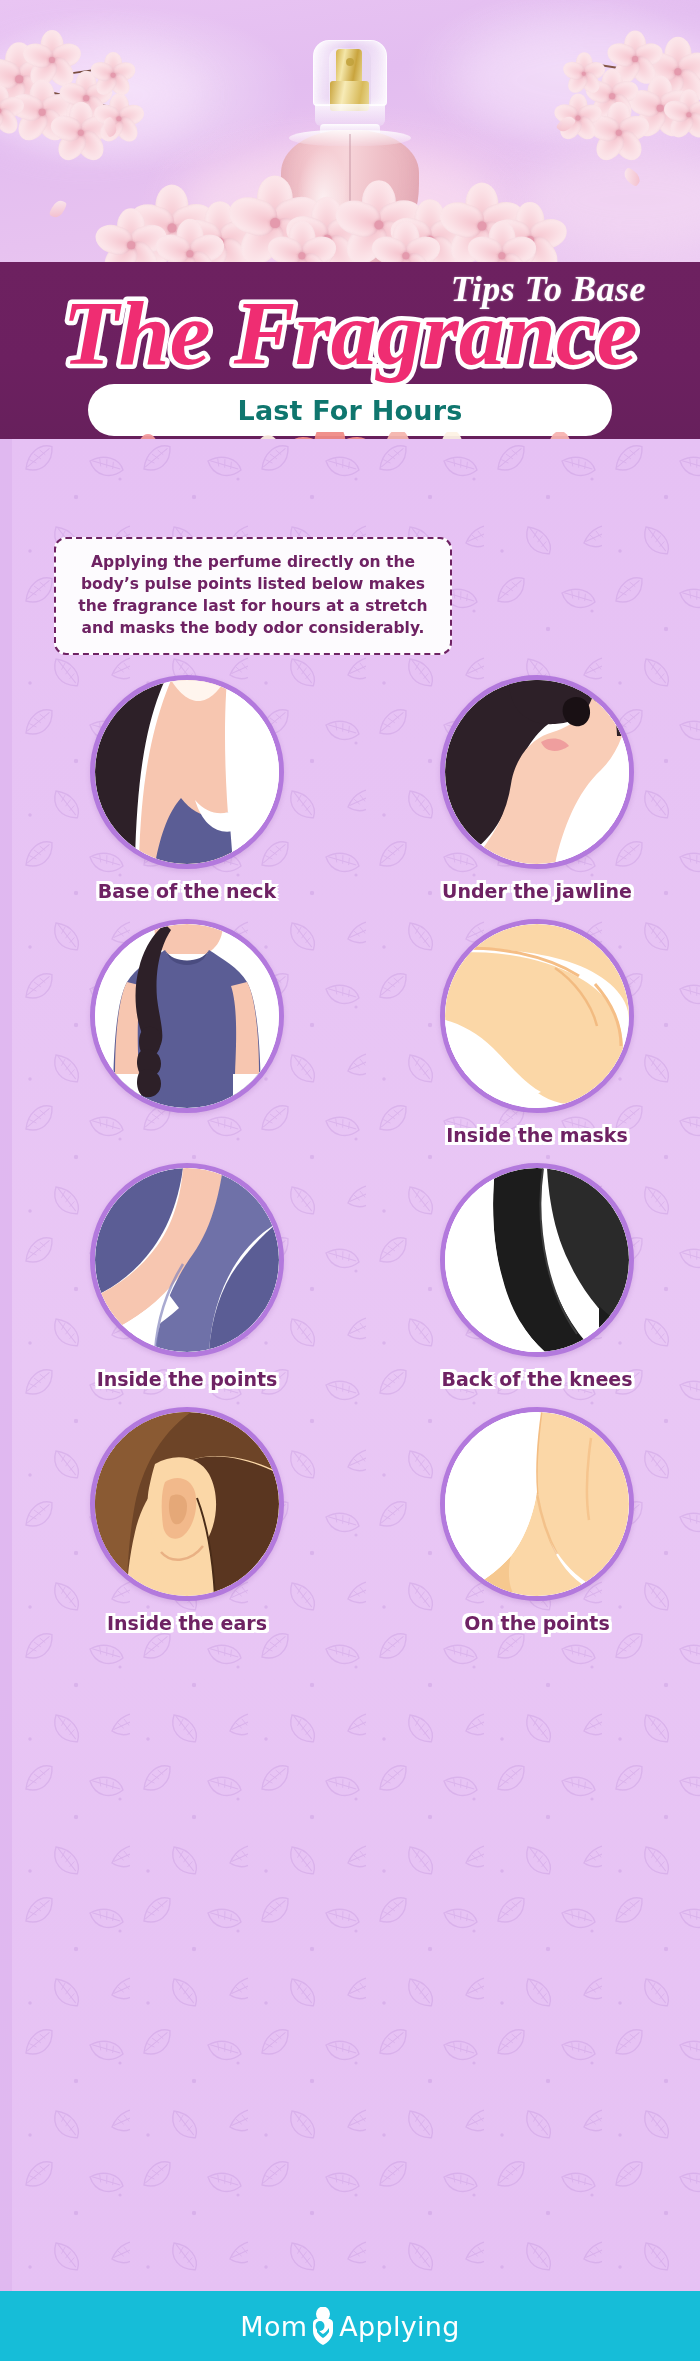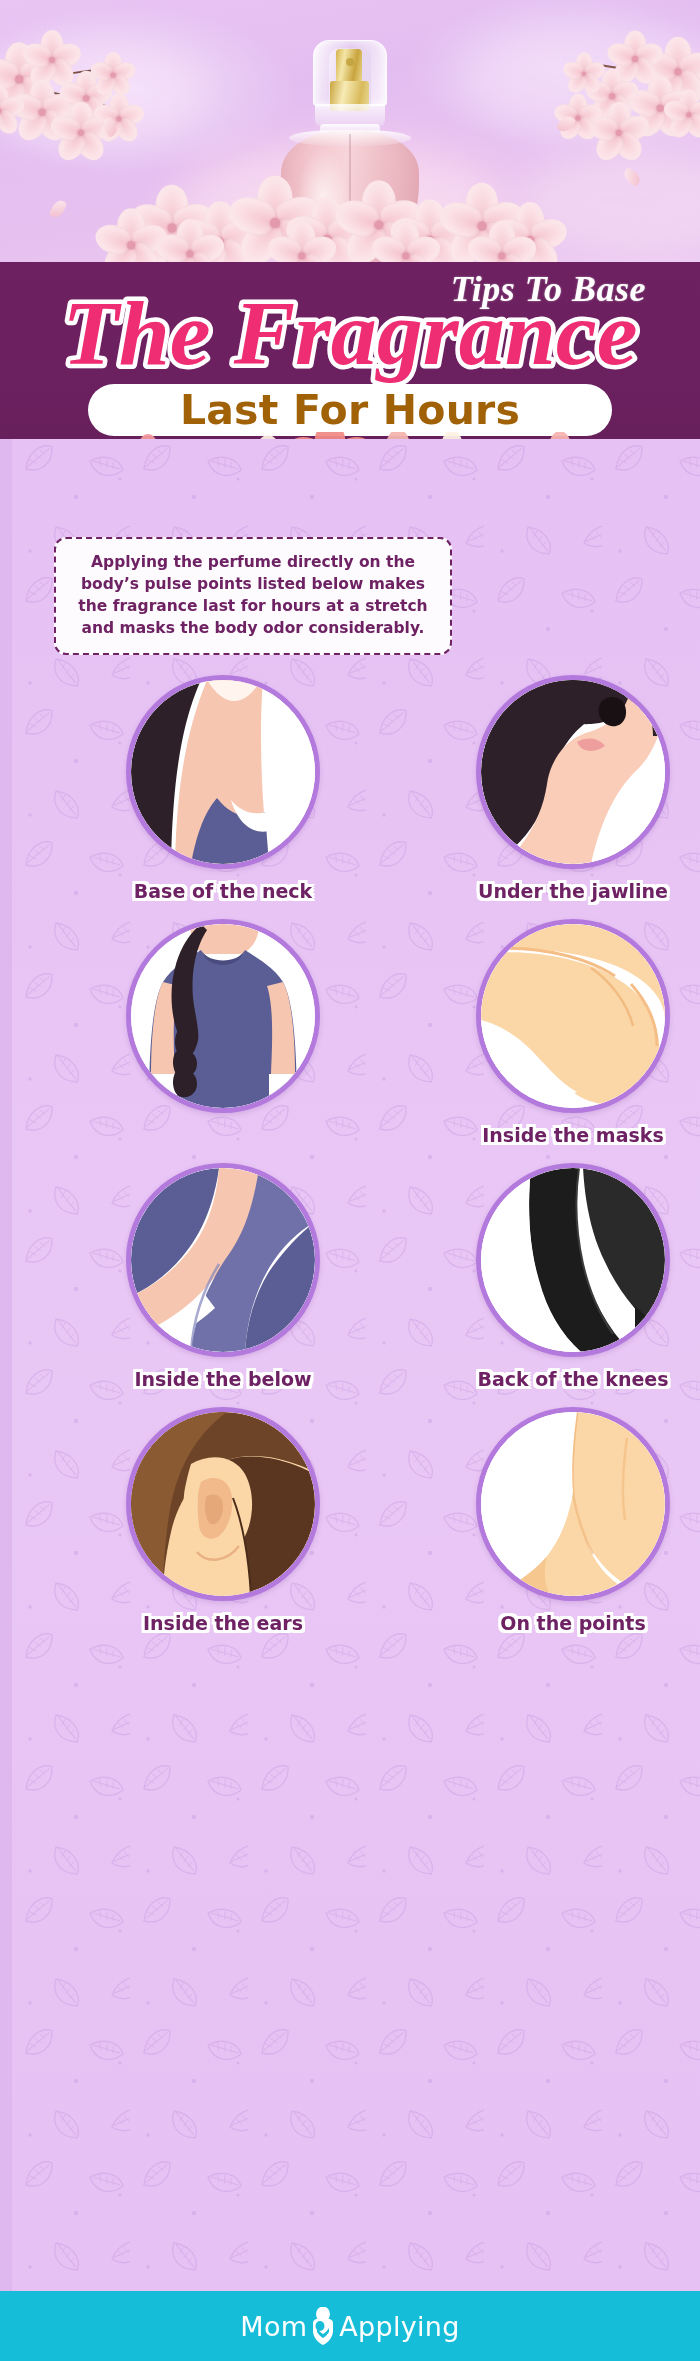--- a/index.html
+++ b/index.html
@@ -120,21 +120,21 @@
     text-shadow:0 0 2px rgba(255,255,255,.5);
     white-space:nowrap;
   }
   .subpill {
     position:absolute; left:88px; top:122px; width:524px; height:52px;
     background:#ffffff; border-radius:26px;
     display:flex; align-items:center; justify-content:center;
   }
   .subpill span {
     font-family:"DejaVu Sans", sans-serif;
-    font-weight:700; font-size:41px; color:#a16207; letter-spacing:.2px;
+    font-weight:700; font-size:27px; color:#0f766e; letter-spacing:.2px;
   }
 
   
   .flowerstrip {
     position:absolute; left:0; top:432px; width:700px; height:96px;
     overflow:hidden;
   }
 
   
   .body-area {
@@ -152,21 +152,21 @@
     padding:12px 16px 10px;
     text-align:center;
   }
   .intro-box p {
     font-family:"DejaVu Sans", sans-serif;
     font-size:15.5px; line-height:1.42; font-weight:700; color:#6e2263;
   }
 
   
   .grid { position:absolute; left:0; top:236px; width:700px; }
-  .cell { position:absolute; width:350px;margin-left:36px; }
+  .cell { position:absolute; width:350px; }
   .circle {
     position:relative; width:194px; height:194px; margin:0 auto;
     border-radius:50%; overflow:hidden;
     border:5px solid #b379dd;
     background:#ffffff;
     box-shadow:0 2px 5px rgba(120,60,150,.18);
   }
   .circle-inner { position:absolute; inset:0; overflow:hidden; border-radius:50%; }
   .lbl {
     margin-top:11px; text-align:center;
@@ -688,21 +688,21 @@
               <path d="M0,0 H88 C84,30 74,58 58,80 C42,102 22,118 0,128 Z" fill="#5b5d95"></path>
               <path d="M88,0 H128 C124,36 112,70 92,98 C74,124 50,146 22,160 L0,160 L0,128 C24,118 46,100 62,78 C78,56 86,28 88,0 Z" fill="#f7c6b0"></path>
               <path d="M128,0 H184 V54 C166,64 150,80 138,100 C124,124 116,152 114,184 H60 C64,148 78,114 98,86 C112,66 122,40 128,0 Z" fill="#6f71a8"></path>
               <path d="M184,54 V184 H114 C116,150 126,120 142,98 C154,82 168,66 184,54 Z" fill="#5b5d95"></path>
               <path d="M22,160 C40,150 58,138 72,124 L84,140 C66,156 46,170 24,180 Z" fill="#ffffff"></path>
               <path d="M0,160 L24,160 C14,168 6,174 0,180 Z" fill="#ffffff"></path>
               <path d="M60,184 C62,152 72,122 88,96" fill="none" stroke="#8486bd" stroke-width="2.5" opacity=".7"></path>
             </svg>
           </div>
         </div>
-        <div class="lbl">Inside the below</div>
+        <div class="lbl">Inside the points</div>
       </div>
 
       <div class="cell" style="left:350px; top:488px;">
         <div class="circle">
           <div class="circle-inner">
             <svg width="184" height="184" viewBox="0 0 184 184">
               <rect width="184" height="184" fill="#ffffff"></rect>
               <path d="M50,0 C46,40 48,78 58,112 C66,142 80,166 100,184 L150,184 C126,160 110,130 102,96 C94,60 94,28 98,0 Z" fill="#1c1c1c"></path>
               <path d="M102,0 C104,34 110,66 124,94 C136,120 154,144 176,162 L184,156 L184,0 Z" fill="#2a2a2a"></path>
               <path d="M98,0 C94,28 94,60 102,96 C108,122 118,146 132,166" fill="none" stroke="#3c3c3c" stroke-width="2"></path>

